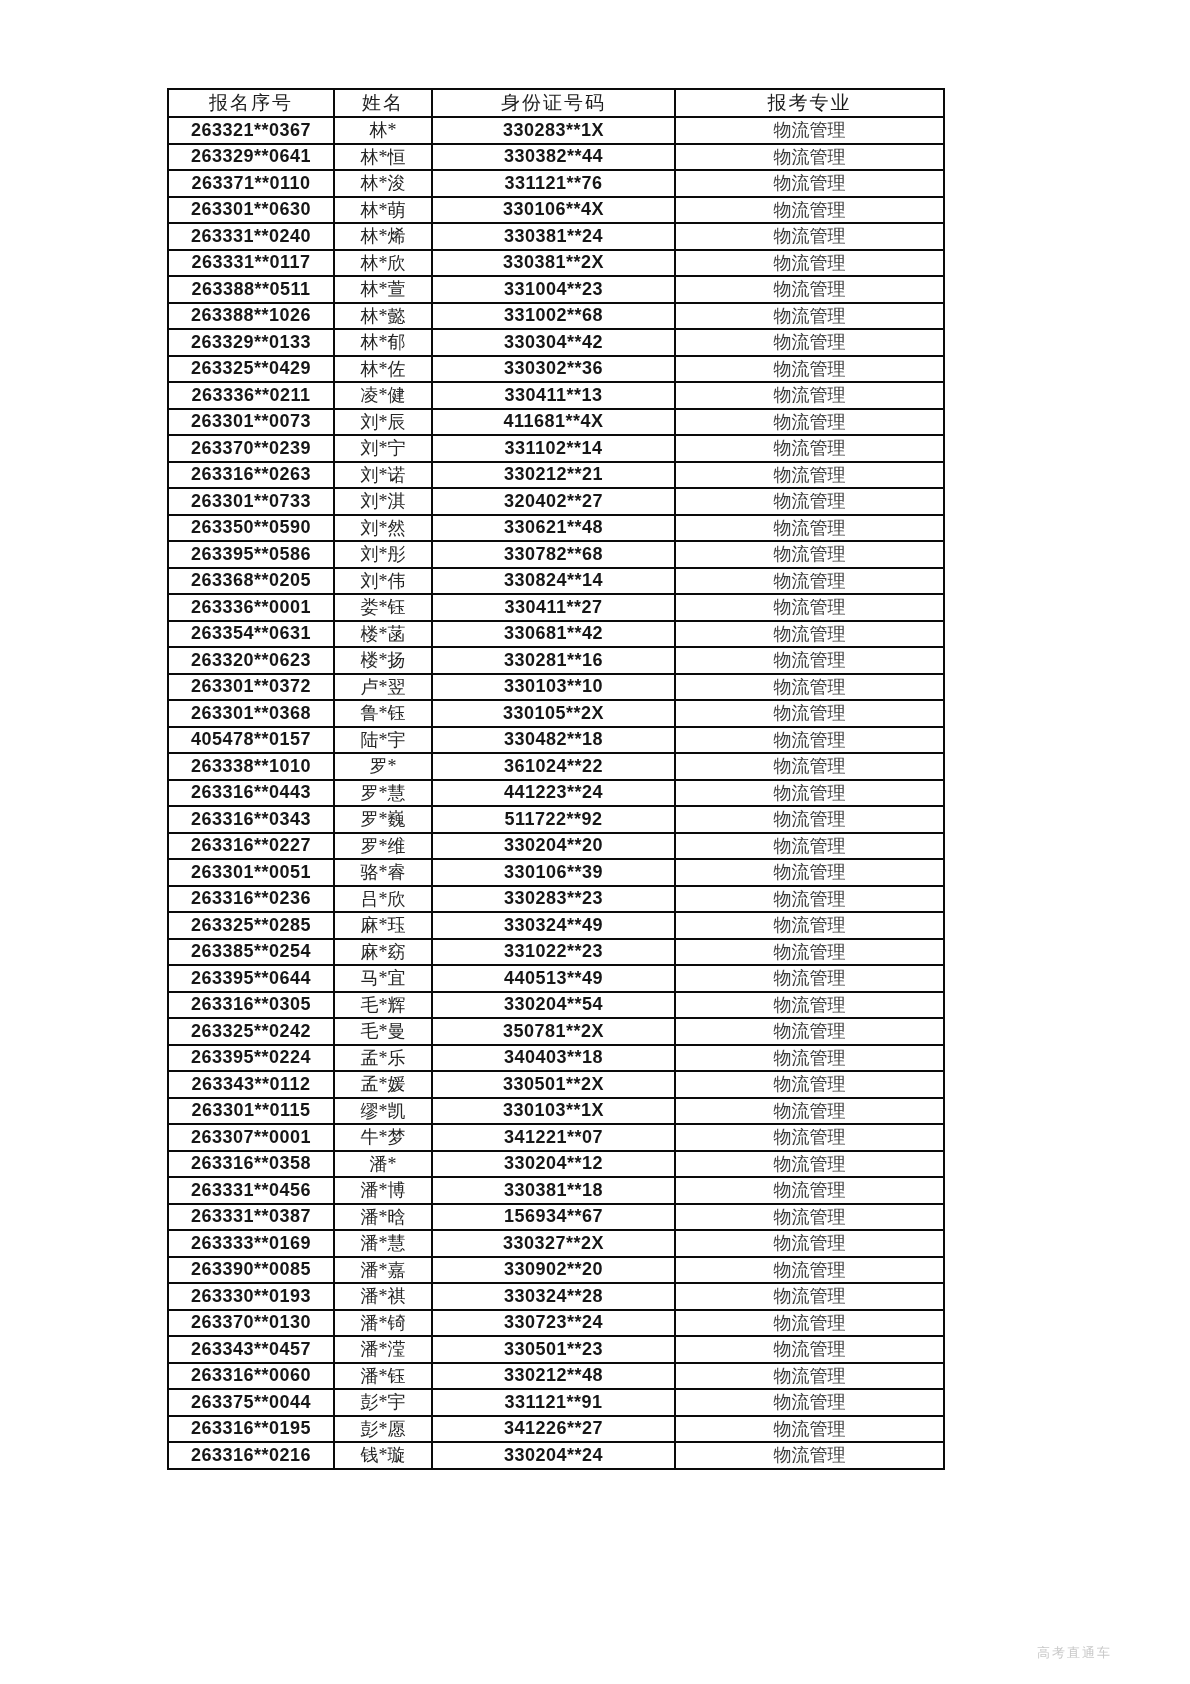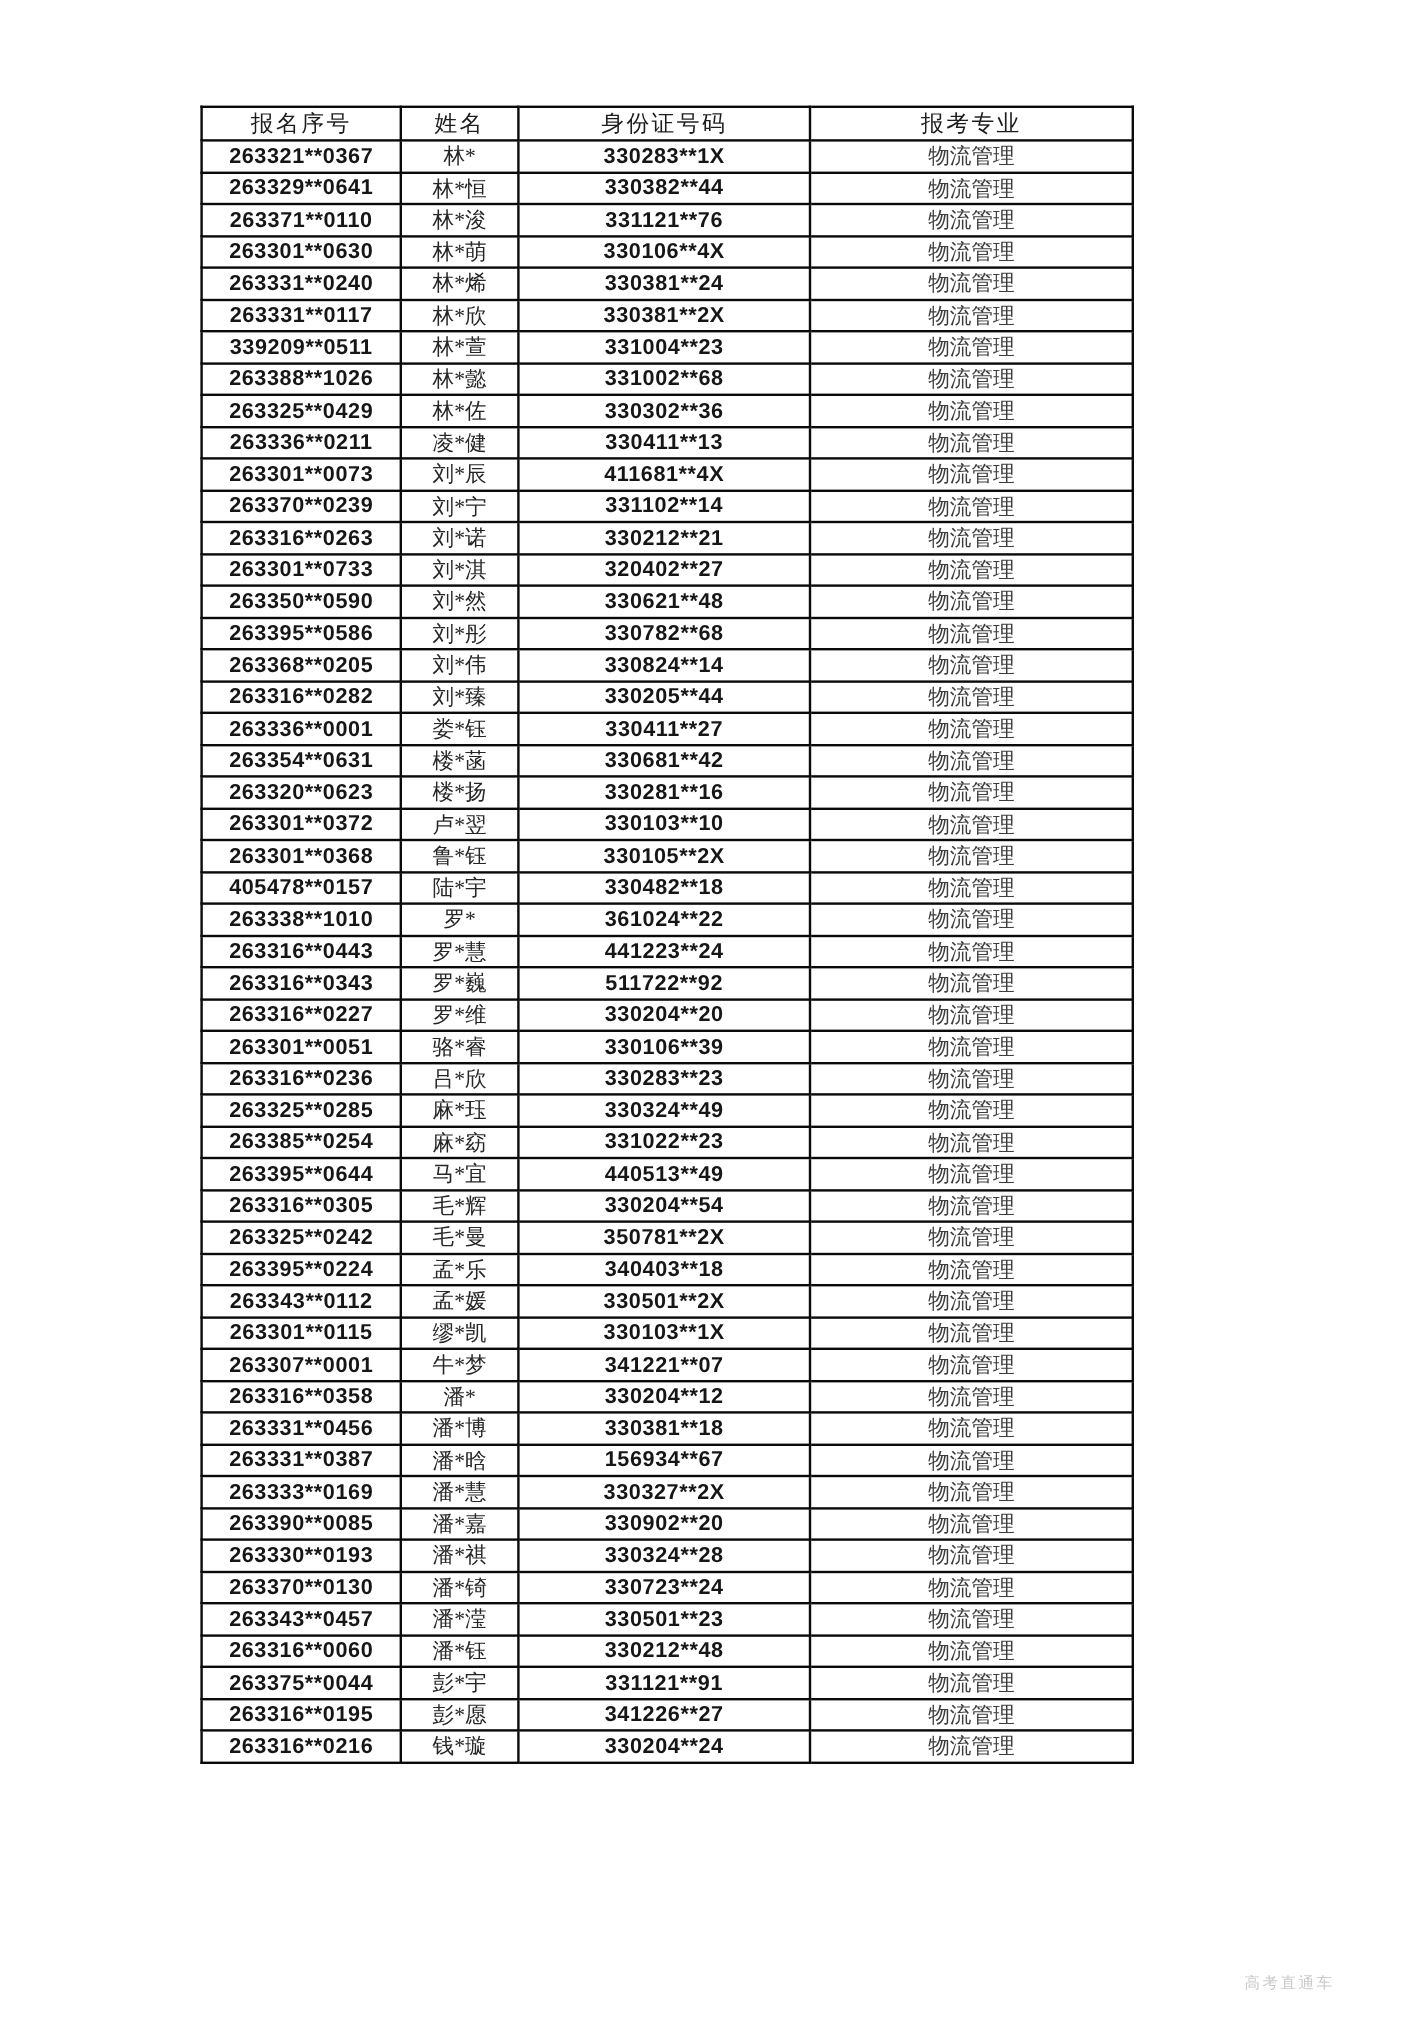--- a/index.html
+++ b/index.html
@@ -118,32 +118,38 @@
           <td class="num">330381**24</td>
           <td class="cjk major">物流管理</td>
         </tr>
         <tr>
           <td class="num">263331**0117</td>
           <td class="cjk">林*欣</td>
           <td class="num">330381**2X</td>
           <td class="cjk major">物流管理</td>
         </tr>
         <tr>
-          <td class="num">339209**0511</td>
+          <td class="num">263388**0511</td>
           <td class="cjk">林*萱</td>
           <td class="num">331004**23</td>
           <td class="cjk major">物流管理</td>
         </tr>
         <tr>
           <td class="num">263388**1026</td>
           <td class="cjk">林*懿</td>
           <td class="num">331002**68</td>
           <td class="cjk major">物流管理</td>
         </tr>
         <tr>
+          <td class="num">263329**0133</td>
+          <td class="cjk">林*郁</td>
+          <td class="num">330304**42</td>
+          <td class="cjk major">物流管理</td>
+        </tr>
+        <tr>
           <td class="num">263325**0429</td>
           <td class="cjk">林*佐</td>
           <td class="num">330302**36</td>
           <td class="cjk major">物流管理</td>
         </tr>
         <tr>
           <td class="num">263336**0211</td>
           <td class="cjk">凌*健</td>
           <td class="num">330411**13</td>
           <td class="cjk major">物流管理</td>
@@ -181,26 +187,20 @@
         <tr>
           <td class="num">263395**0586</td>
           <td class="cjk">刘*彤</td>
           <td class="num">330782**68</td>
           <td class="cjk major">物流管理</td>
         </tr>
         <tr>
           <td class="num">263368**0205</td>
           <td class="cjk">刘*伟</td>
           <td class="num">330824**14</td>
-          <td class="cjk major">物流管理</td>
-        </tr>
-        <tr>
-          <td class="num">263316**0282</td>
-          <td class="cjk">刘*臻</td>
-          <td class="num">330205**44</td>
           <td class="cjk major">物流管理</td>
         </tr>
         <tr>
           <td class="num">263336**0001</td>
           <td class="cjk">娄*钰</td>
           <td class="num">330411**27</td>
           <td class="cjk major">物流管理</td>
         </tr>
         <tr>
           <td class="num">263354**0631</td>

